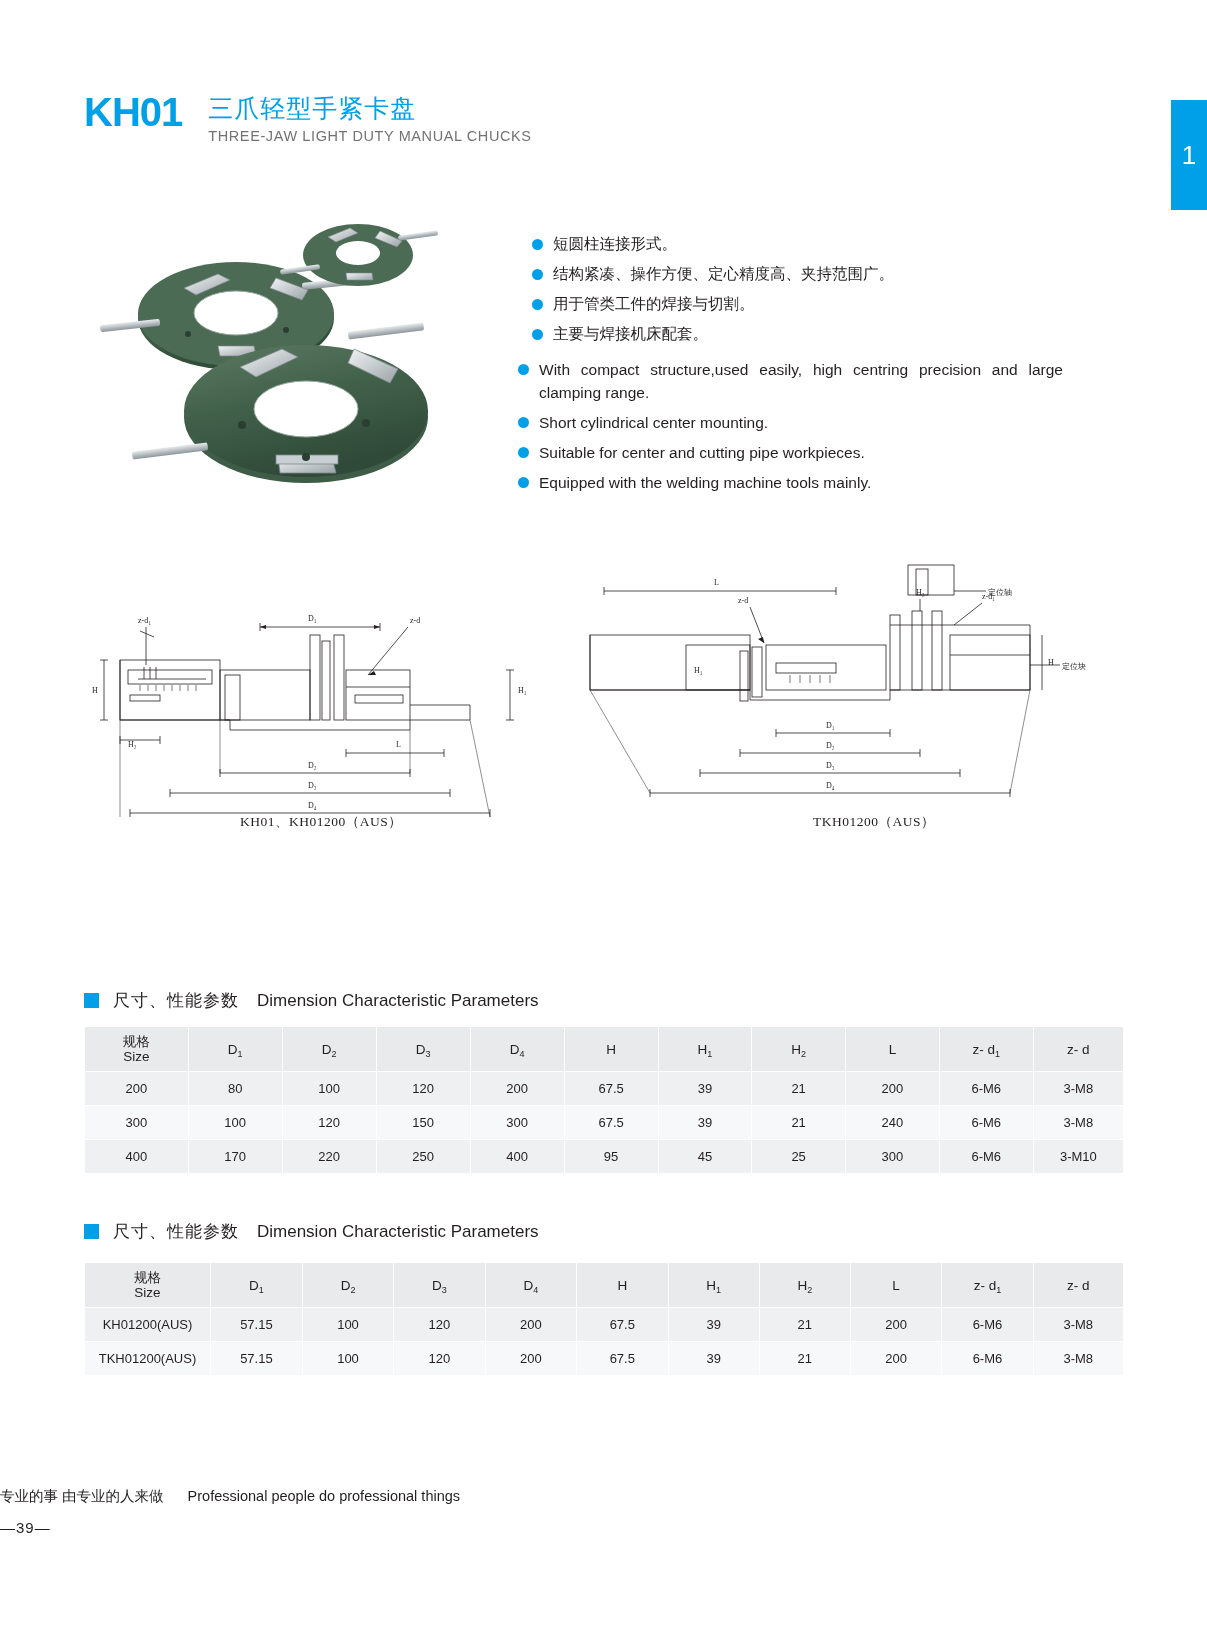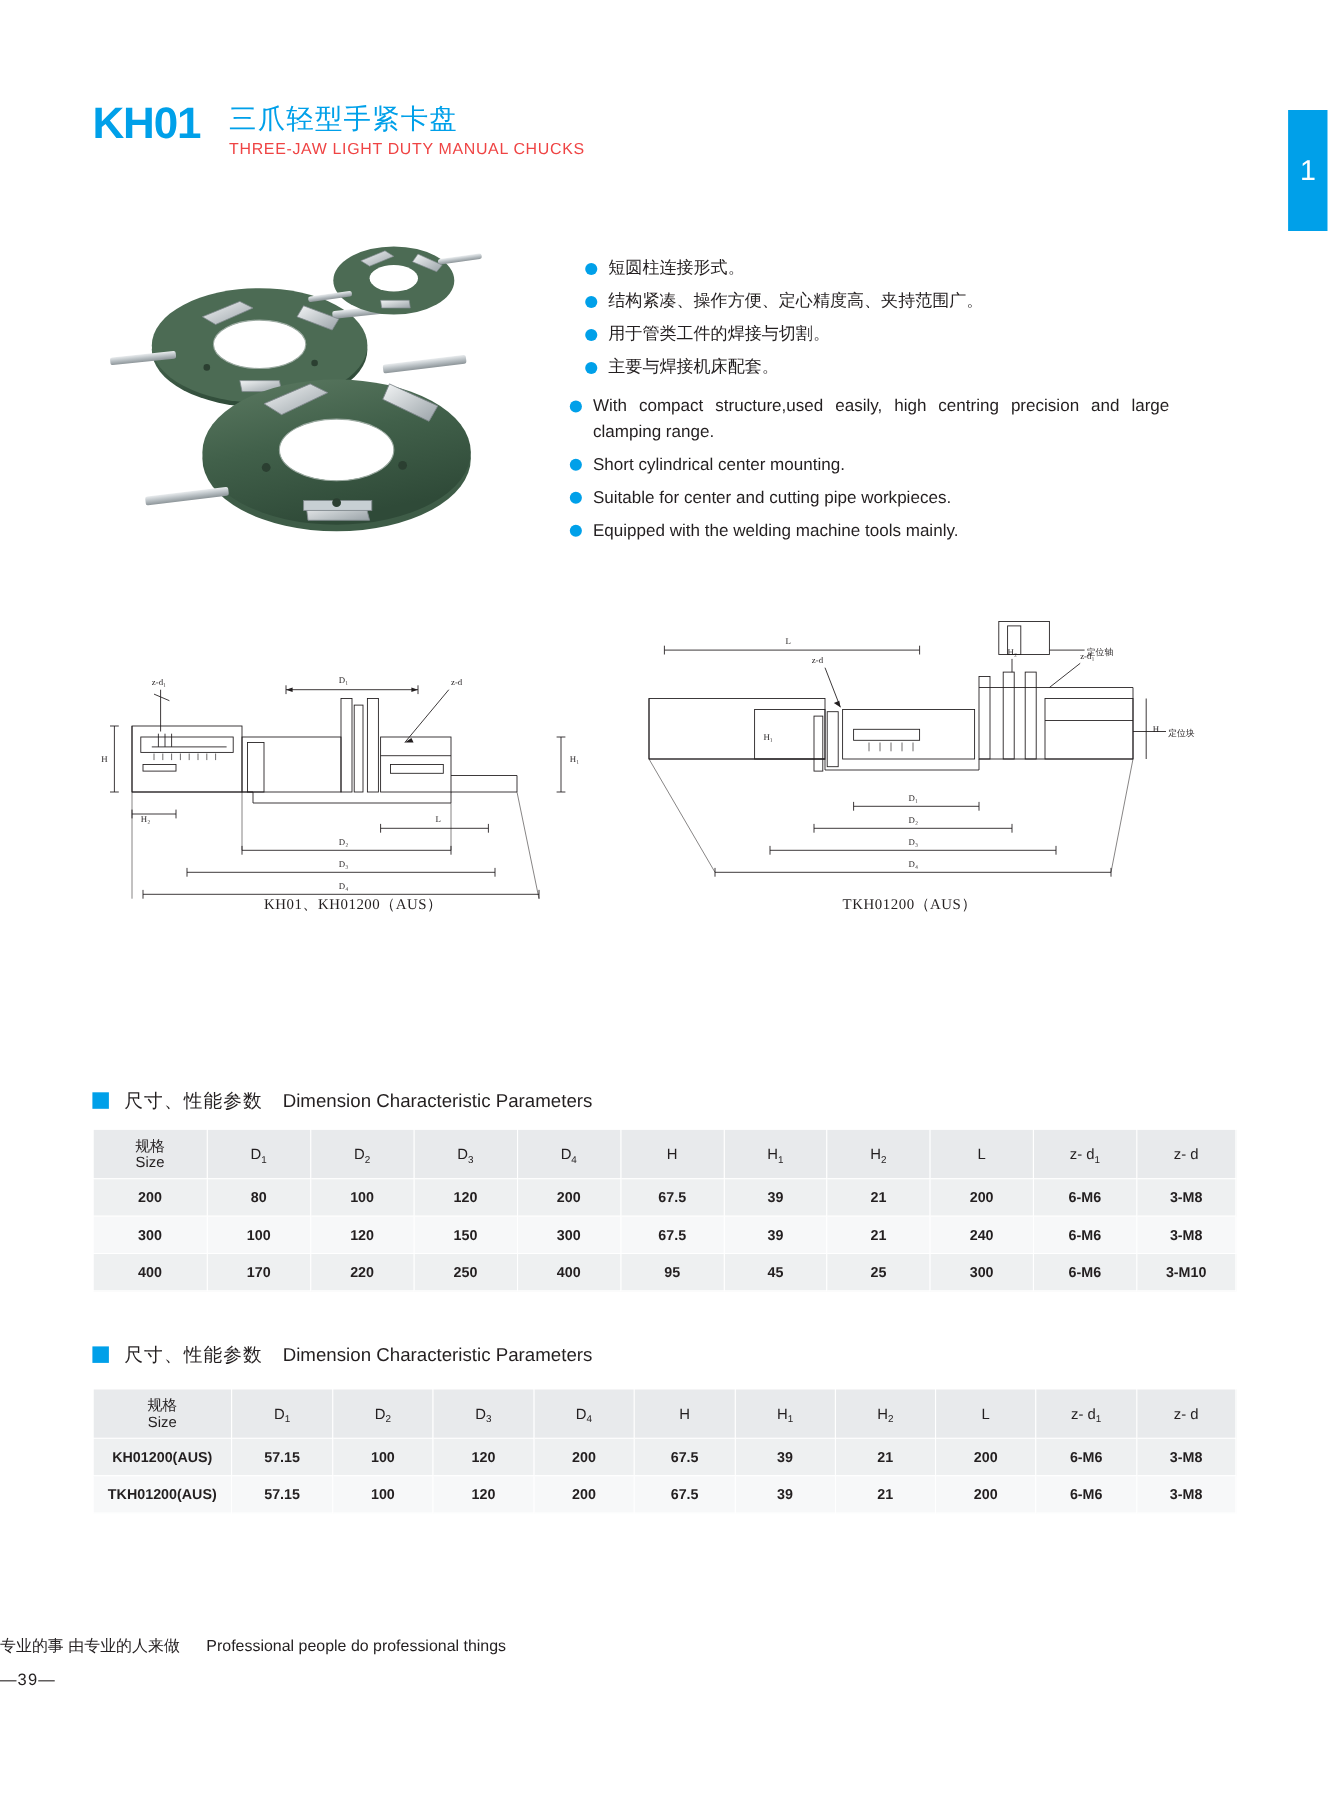--- a/index.html
+++ b/index.html
@@ -14,21 +14,21 @@
   .page{position:relative;width:1207px;height:1649px;}
 
   
   .header{position:absolute;left:84px;top:92px;display:flex;align-items:flex-start;}
   .model-code{
     font-size:40px;font-weight:bold;color:#00a0e9;letter-spacing:-1px;line-height:40px;
     margin-right:26px;font-family:"Liberation Sans", sans-serif;
   }
   .title-block{padding-top:1px;}
   .title-cn{font-size:25px;color:#00a0e9;letter-spacing:1px;line-height:30px;font-weight:500;}
-  .title-en{font-size:14.5px;color:#ef4444;letter-spacing:.6px;line-height:20px;margin-top:3px;}
+  .title-en{font-size:14.5px;color:#737373;letter-spacing:.6px;line-height:20px;margin-top:3px;}
 
   .page-tab{
     position:absolute;right:0;top:100px;width:36px;height:110px;background:#00a0e9;
     color:#fff;font-size:26px;display:flex;align-items:center;justify-content:center;
   }
 
   
   .photo{position:absolute;left:96px;top:210px;width:390px;height:300px;}
 
   
@@ -57,21 +57,21 @@
   .sec-en{font-size:17px;color:#231f20;margin-left:18px;}
 
   
   table{border-collapse:collapse;font-size:13px;color:#231f20;}
   .ptable{position:absolute;}
   .ptable th,.ptable td{
     border:1px solid #ffffff;text-align:center;vertical-align:middle;
     font-weight:normal;
   }
   .ptable thead th{background:#e8eaec;height:42px;font-size:13.5px;}
-  .ptable tbody td{height:31px;font-weight:bold;}
+  .ptable tbody td{height:31px;}
   .row-a td{background:#eef0f1;}
   .row-b td{background:#f7f8f9;}
   .sizecell{line-height:15px;}
   sub{font-size:9px;vertical-align:baseline;position:relative;top:3px;}
 
   
   .footer{position:absolute;left:0;top:1487px;width:1207px;}
   .footer-line{font-size:14.5px;color:#231f20;}
   .footer-page{font-size:15px;color:#231f20;margin-top:13px;letter-spacing:1px;}
 </style>
@@ -318,21 +318,21 @@
           <path d="M110,214 L110,222 M370,214 L370,222"></path>
           <text x="236" y="213" stroke="none" fill="#231f20">D₃</text>
           <path d="M60,238 L420,238"></path>
           <path d="M60,234 L60,242 M420,234 L420,242"></path>
           <text x="236" y="233" stroke="none" fill="#231f20">D₄</text>
           <path d="M0,135 L60,238 M440,135 L420,238" stroke-width="0.5"></path>
         </g>
       </g>
     </svg>
     <div class="draw-caption" style="left:240px;top:268px;">KH01、KH01200（AUS）</div>
-    <div class="draw-caption" style="left:766px;top:268px;">TKH01200（AUS）</div>
+    <div class="draw-caption" style="left:813px;top:268px;">TKH01200（AUS）</div>
   </div>
 
   <div class="sec-head" style="left:84px;top:989px;">
     <div class="sec-sq"></div>
     <div class="sec-cn">尺寸、性能参数</div>
     <div class="sec-en">Dimension  Characteristic Parameters</div>
   </div>
 
   <table class="ptable" style="left:84px;top:1026px;width:1040px;">
     <thead>

